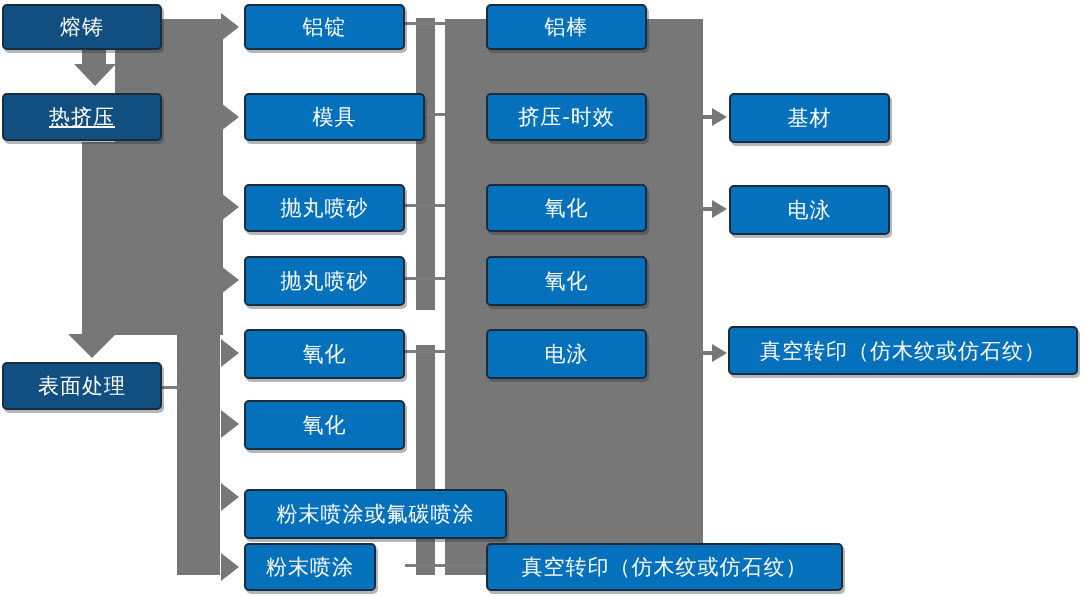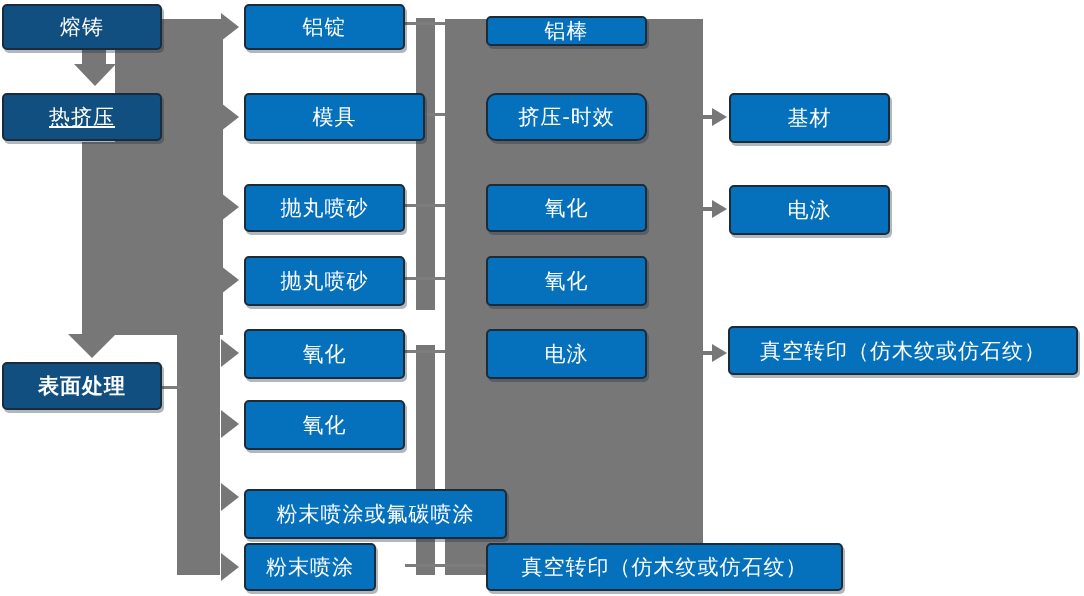--- a/index.html
+++ b/index.html
@@ -68,33 +68,33 @@
 
   <div class="gray" style="left:699px;top:115px;width:14px;height:4px;"></div>
   <div class="arr-r-sm" style="left:712px;top:108px;"></div>
   <div class="gray" style="left:699px;top:207px;width:14px;height:4px;"></div>
   <div class="arr-r-sm" style="left:712px;top:200px;"></div>
   <div class="gray" style="left:699px;top:351px;width:14px;height:4px;"></div>
   <div class="arr-r-sm" style="left:712px;top:344px;"></div>
 
   <div class="node dark" style="left:2px;top:4px;width:160px;height:46px;">熔铸</div>
   <div class="node dark" style="left:2px;top:93px;width:160px;height:48px;text-decoration:underline;">热挤压</div>
-  <div class="node dark" style="left:2px;top:362px;width:160px;height:48px;font-weight:bold;">表面处理</div>
+  <div class="node dark" style="left:2px;top:362px;width:160px;height:48px;">表面处理</div>
 
   <div class="node" style="left:244px;top:4px;width:161px;height:46px;">铝锭</div>
   <div class="node" style="left:244px;top:93px;width:181px;height:48px;">模具</div>
   <div class="node" style="left:244px;top:184px;width:161px;height:48px;">抛丸喷砂</div>
   <div class="node" style="left:244px;top:256px;width:161px;height:50px;">抛丸喷砂</div>
   <div class="node" style="left:244px;top:329px;width:161px;height:50px;">氧化</div>
   <div class="node" style="left:244px;top:400px;width:161px;height:50px;">氧化</div>
   <div class="node" style="left:244px;top:473px;width:263px;height:50px;margin-top:16px;">粉末喷涂或氟碳喷涂</div>
   <div class="node" style="left:244px;top:543px;width:132px;height:48px;text-align:center;">粉末喷涂</div>
 
-  <div class="node" style="left:486px;top:16px;width:161px;height:30px;">铝棒</div>
-  <div class="node" style="left:486px;top:93px;width:161px;height:48px;border-radius:10px;">挤压-时效</div>
+  <div class="node" style="left:486px;top:4px;width:161px;height:46px;">铝棒</div>
+  <div class="node" style="left:486px;top:93px;width:161px;height:48px;">挤压-时效</div>
   <div class="node" style="left:486px;top:184px;width:161px;height:48px;">氧化</div>
   <div class="node" style="left:486px;top:256px;width:161px;height:50px;">氧化</div>
   <div class="node" style="left:486px;top:329px;width:161px;height:50px;">电泳</div>
   <div class="node" style="left:486px;top:543px;width:357px;height:48px;">真空转印（仿木纹或仿石纹）</div>
 
   <div class="node" style="left:729px;top:93px;width:161px;height:50px;">基材</div>
   <div class="node" style="left:729px;top:185px;width:161px;height:50px;">电泳</div>
   <div class="node" style="left:728px;top:326px;width:350px;height:49px;">真空转印（仿木纹或仿石纹）</div>
 
 </div>

